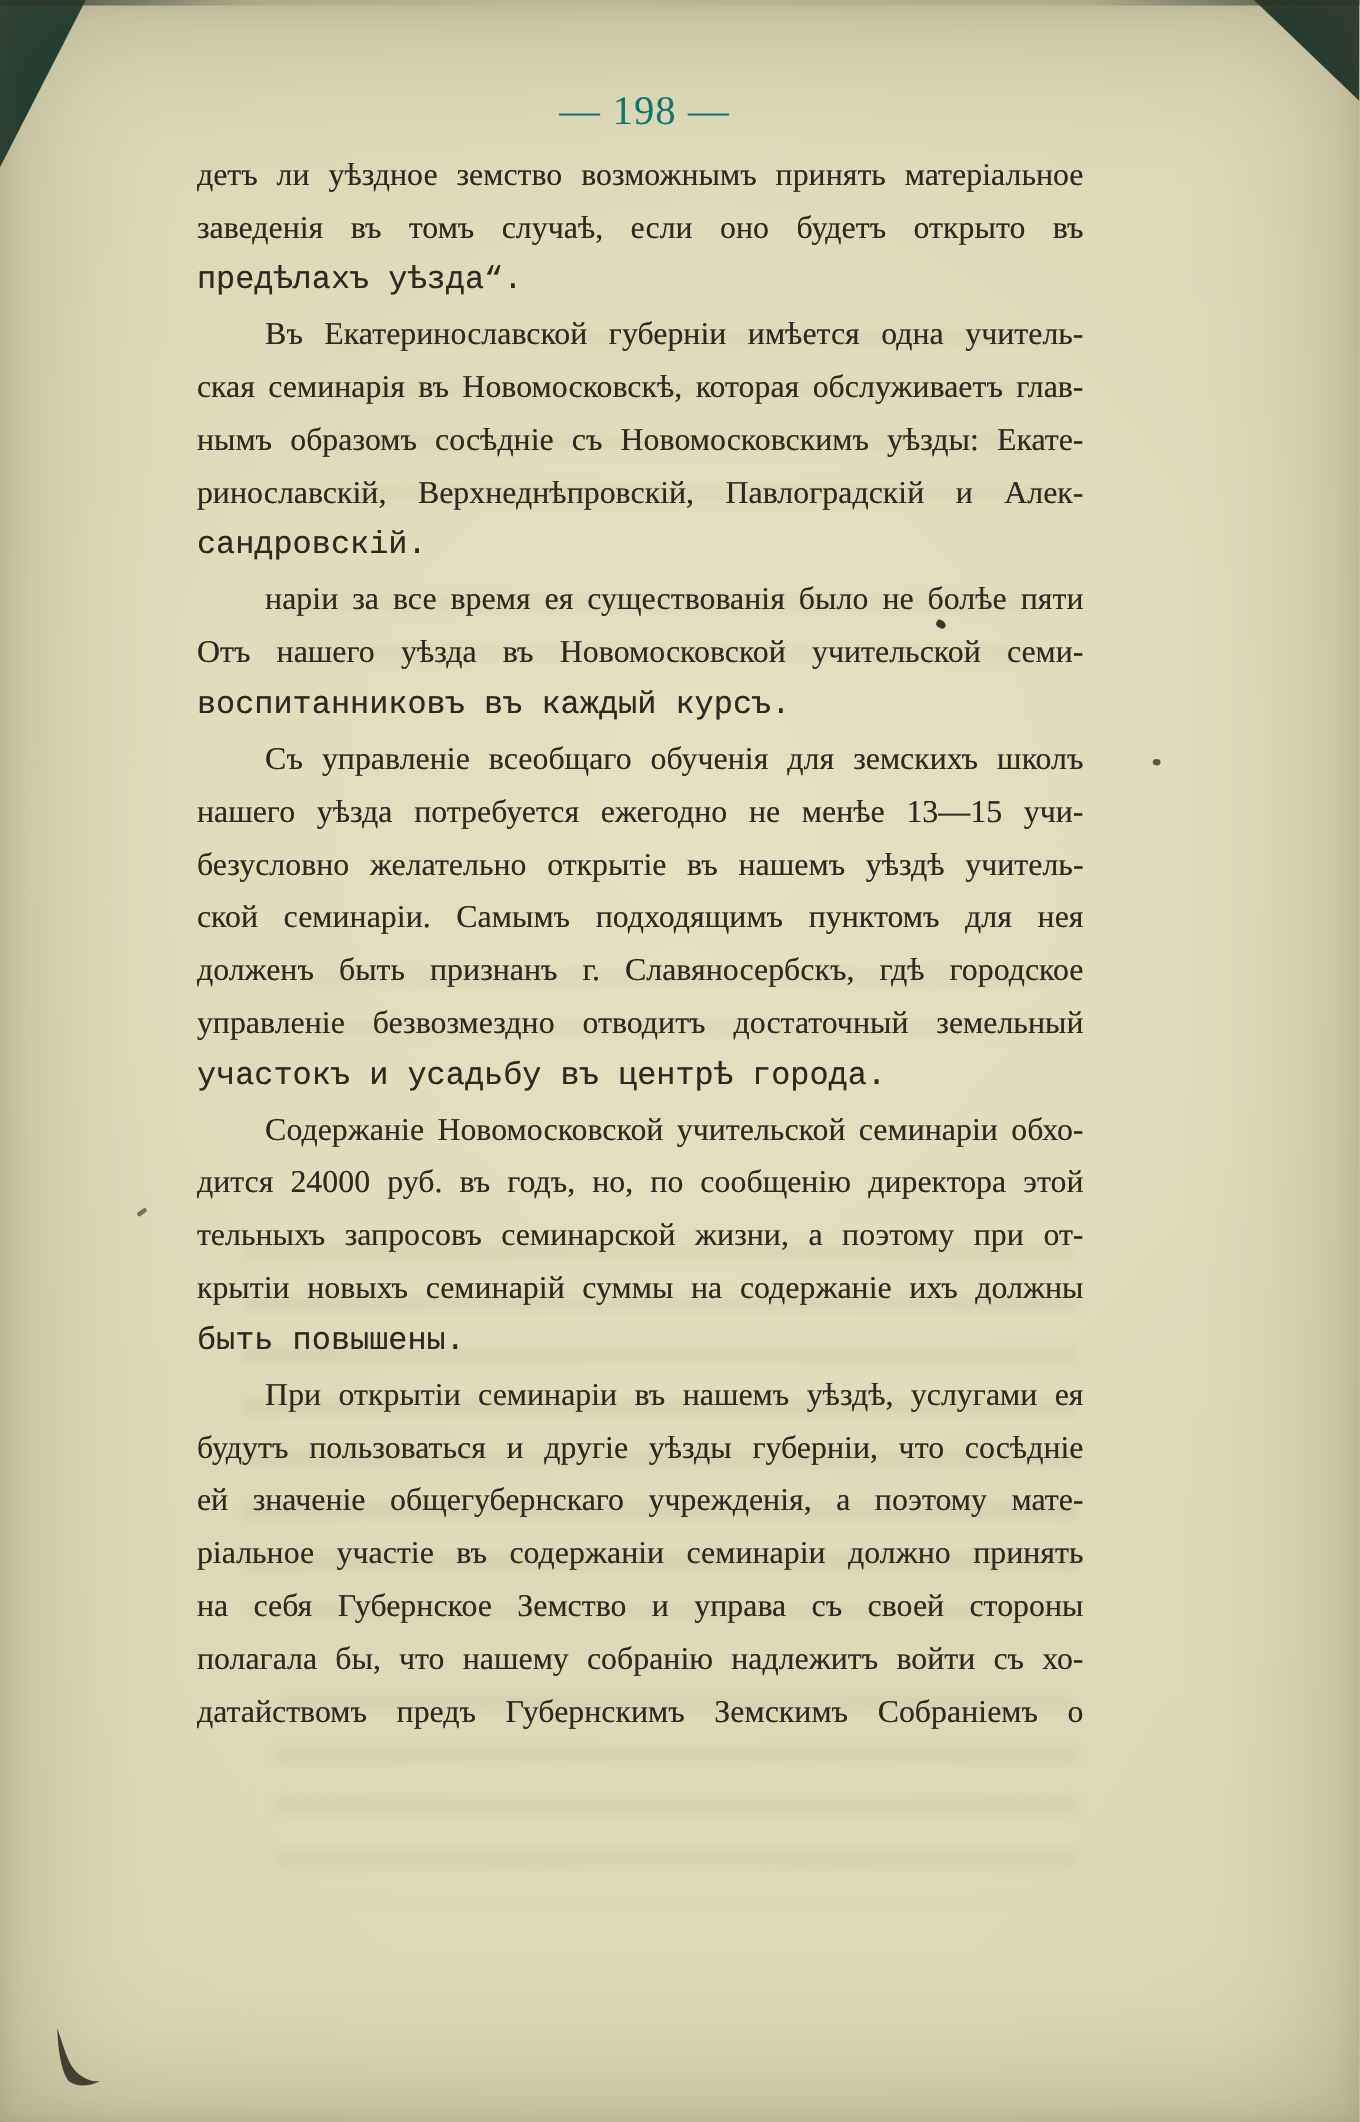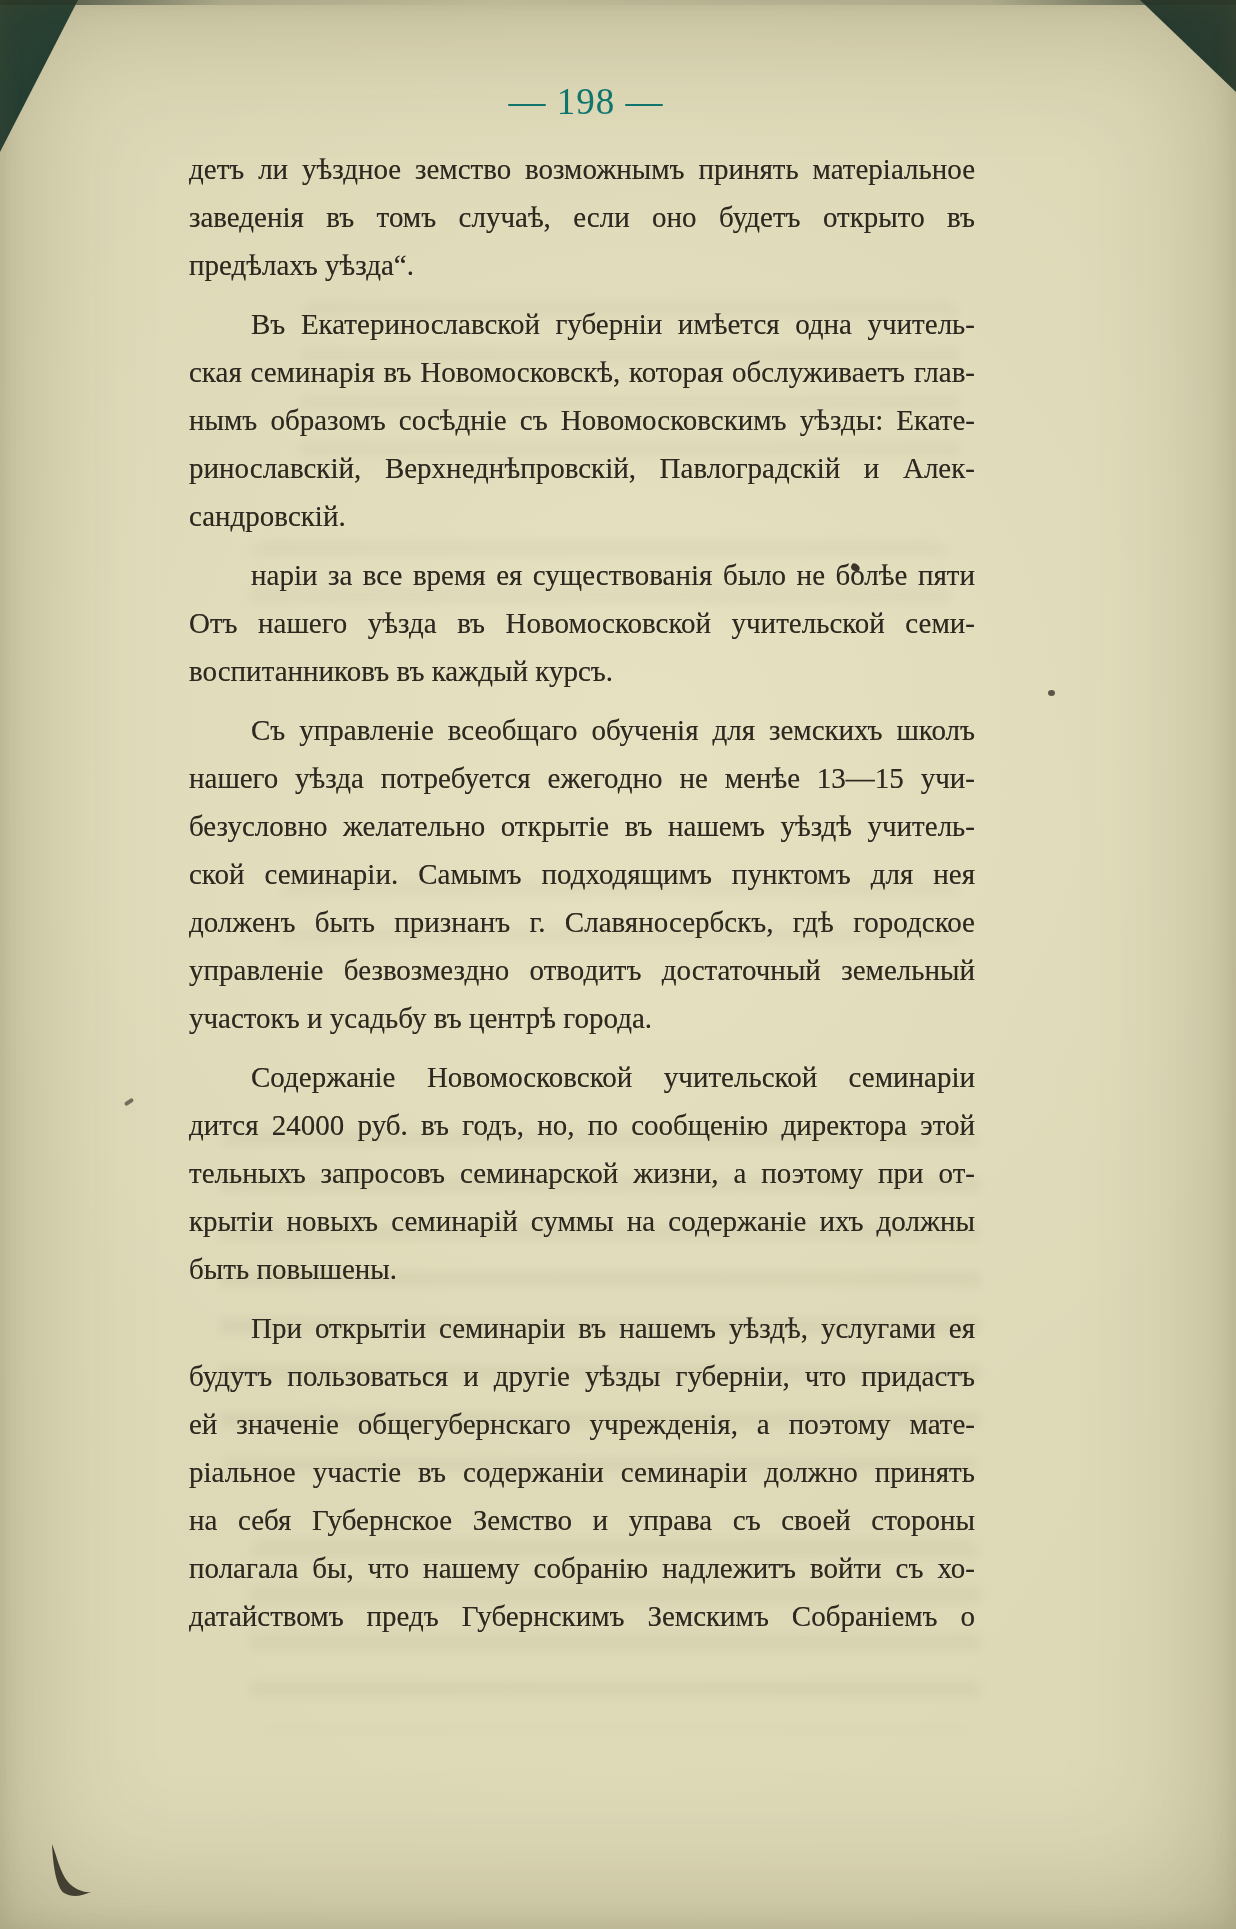--- a/index.html
+++ b/index.html
@@ -55,27 +55,27 @@
     position:absolute;left:186px;top:80px;width:800px;
     text-align:center;
     font-size:37px;color:#0f766e;
     letter-spacing:1px;
   }
   .text-block{
     position:absolute;left:178px;top:134px;width:808px;
     font-size:29px;line-height:48px;color:#2d2920;
     text-shadow:0 0 .5px rgba(45,40,30,.55);
   }
-  .para{margin:11px;}
+  .para{margin:1px;}
   .para .line{
     text-align:justify;
     text-align-last:justify;
     height:48px;overflow:hidden;
   }
-  .para .line.endline{text-align-last:left;}
+  .para .line.endline{text-align-last:left;font-family:Liberation Mono, monospace;}
   .para.indent .line:first-child{padding-left:62px;}
 </style>
 </head>
 <body>
 
 <div class="paper"></div>
 
 <div class="ghost g1"></div>
 <div class="ghost g2"></div>
 <div class="ghost g3"></div>
@@ -113,21 +113,21 @@
     </div>
     <div class="para indent">
       <div class="line">Содержаніе Новомосковской учительской семинаріи обхо-</div>
       <div class="line">дится 24000 руб. въ годъ, но, по сообщенію директора этой</div>
       <div class="line">тельныхъ запросовъ семинарской жизни, а поэтому при от-</div>
       <div class="line">крытіи новыхъ семинарій суммы на содержаніе ихъ должны</div>
       <div class="line endline">быть повышены.</div>
     </div>
     <div class="para indent">
       <div class="line">При открытіи семинаріи въ нашемъ уѣздѣ, услугами ея</div>
-      <div class="line">будутъ пользоваться и другіе уѣзды губерніи, что придастъ</div>
+      <div class="line">будутъ пользоваться и другіе уѣзды губерніи, что сосѣдніе</div>
       <div class="line">ей значеніе общегубернскаго учрежденія, а поэтому мате-</div>
       <div class="line">ріальное участіе въ содержаніи семинаріи должно принять</div>
       <div class="line">на себя Губернское Земство и управа съ своей стороны</div>
       <div class="line">полагала бы, что нашему собранію надлежитъ войти съ хо-</div>
       <div class="line">датайствомъ предъ Губернскимъ Земскимъ Собраніемъ о</div>
     </div>
   </div>
 
 <div class="corner corner-tl"></div>
 <div class="corner corner-tr"></div>

